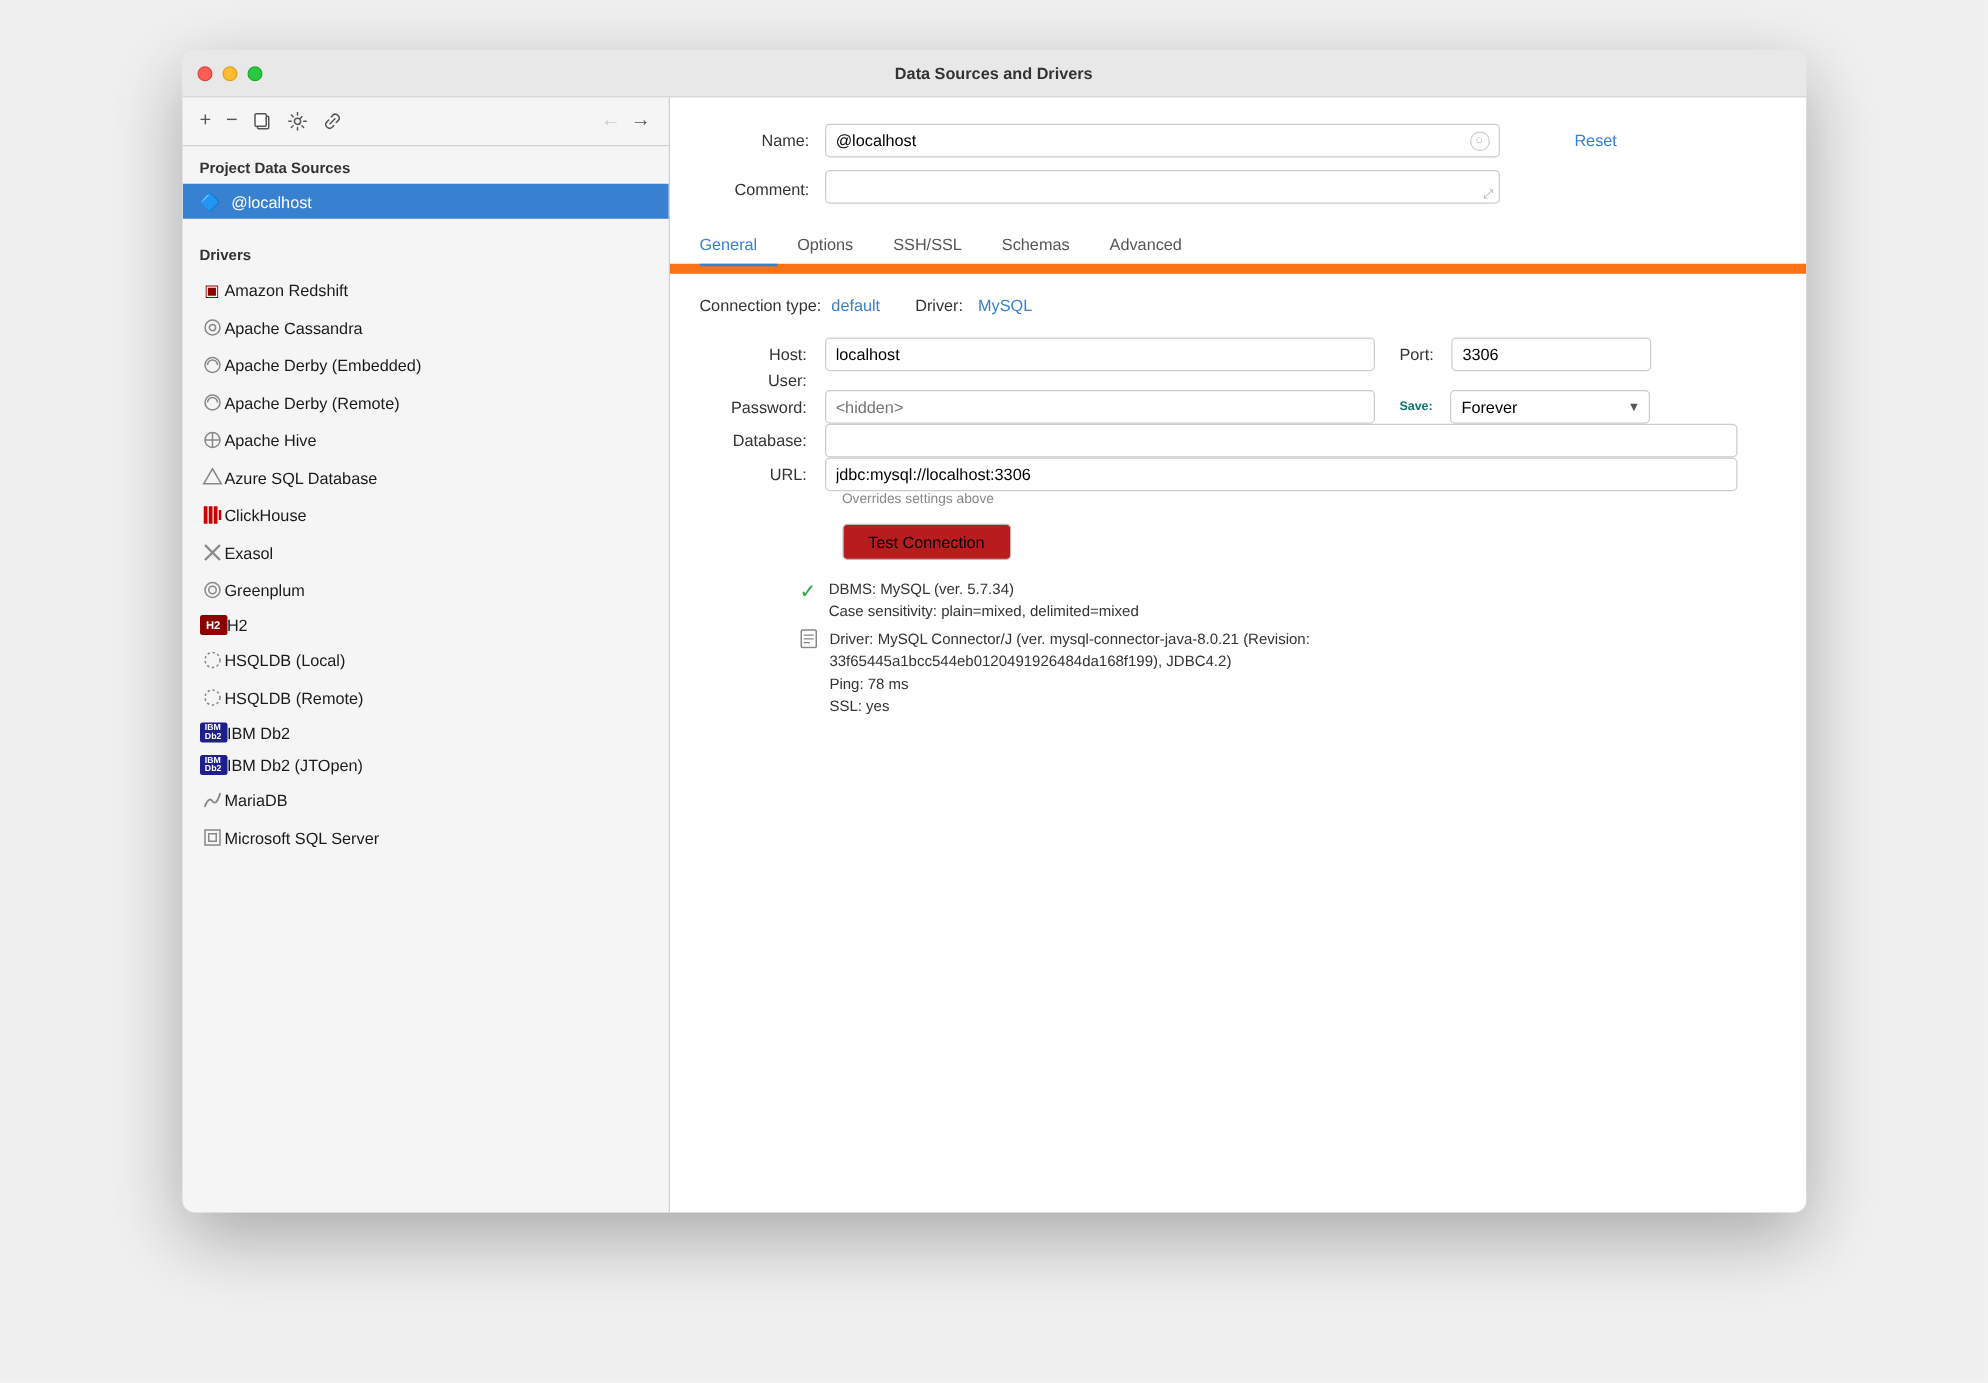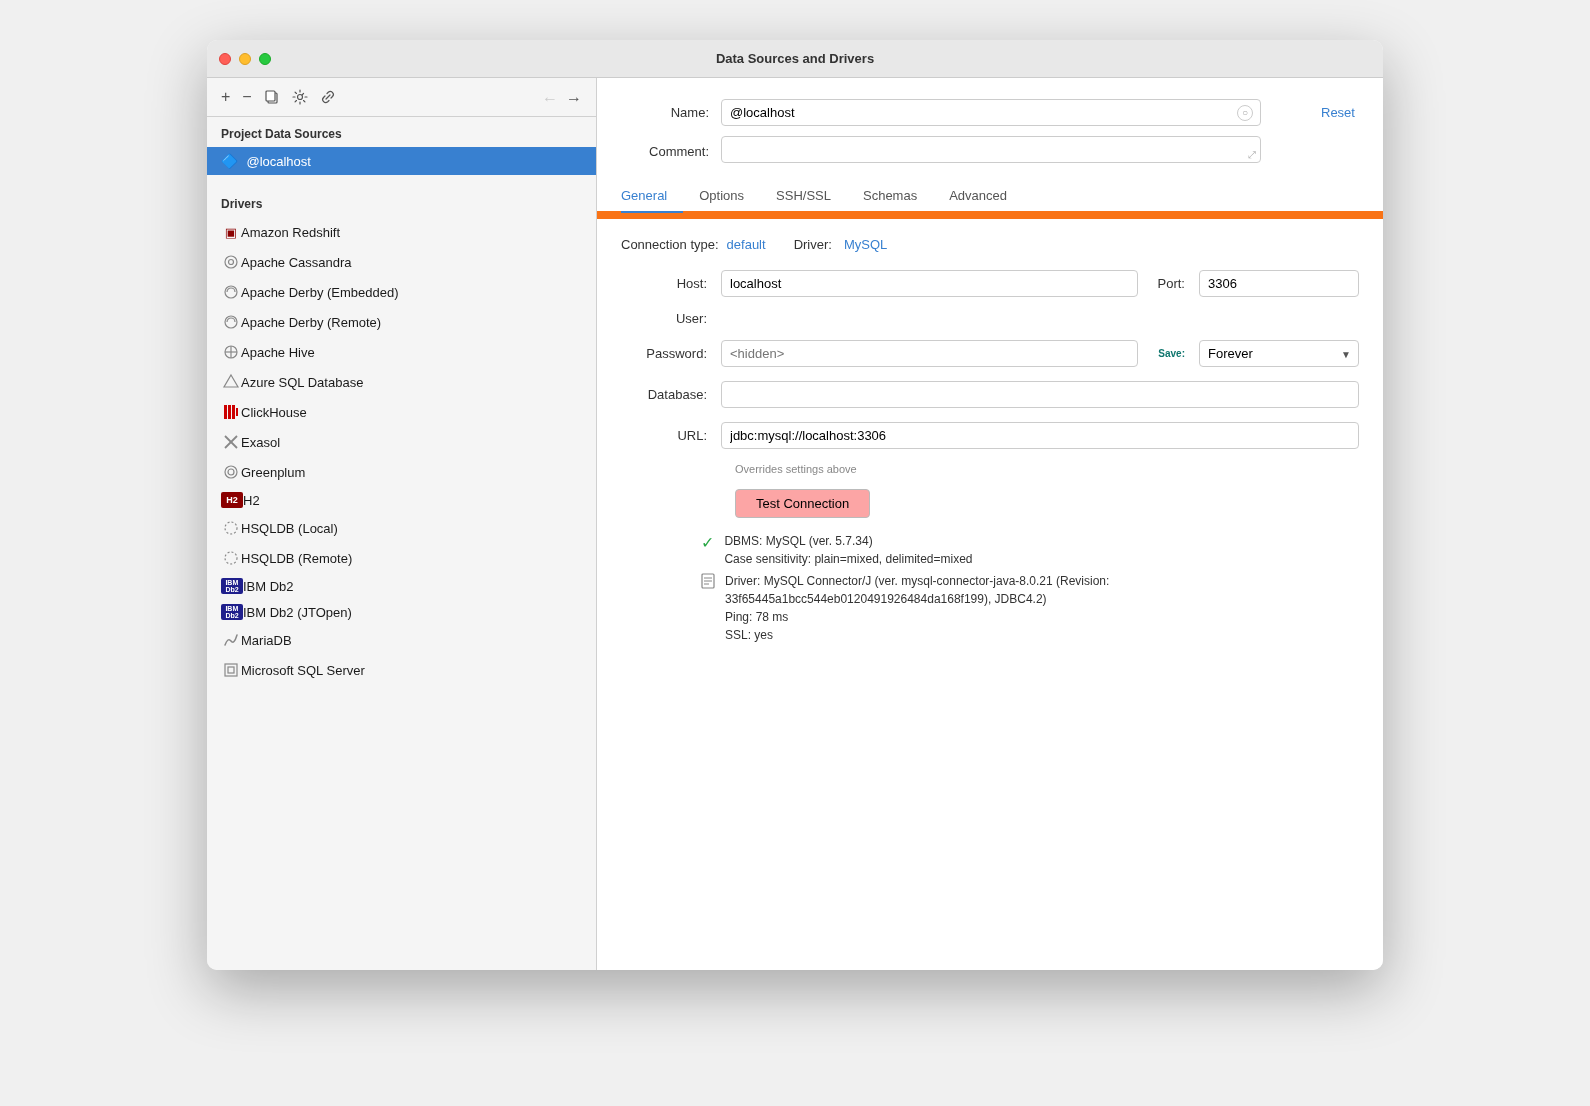--- a/index.html
+++ b/index.html
@@ -6,21 +6,21 @@
     body {
       font-family: -apple-system, BlinkMacSystemFont, "Segoe UI", sans-serif;
       font-size: 13px;
       background: #f0f0f0;
       color: #1a1a1a;
       width: 1590px;
       height: 1106px;
       overflow: hidden;
     }
     .window {
-      width: 1176px;
+      width: 1299px;
       height: 930px;
       margin: 40px auto;
       background: #f5f5f5;
       border-radius: 10px;
       box-shadow: 0 20px 60px rgba(0,0,0,0.3);
       display: flex;
       flex-direction: column;
       overflow: hidden;
     }
     .titlebar {
@@ -214,21 +214,20 @@
       color: #333;
     }
     .conn-link {
       color: #3880d0;
       cursor: pointer;
       text-decoration: none;
     }
     .field-row {
       display: flex;
       align-items: center;
-      margin-bottom: 14px;
     }
     .field-label {
       width: 100px;
       font-size: 13px;
       color: #333;
       text-align: right;
       padding-right: 14px;
       flex-shrink: 0;
     }
     .field-input {
@@ -294,21 +293,21 @@
       width: 730px;
     }
     .url-note {
       font-size: 11px;
       color: #888;
       margin-left: 114px;
       margin-bottom: 14px;
     }
     .test-btn {
       border: 1px solid #bbb;
-      background: #fca5a5;
+      background: #b91c1c;
       border-radius: 4px;
       padding: 6px 20px;
       font-size: 13px;
       cursor: pointer;
       margin-left: 114px;
       margin-bottom: 14px;
     }
     .status-section {
       margin-left: 80px;
       display: flex;

